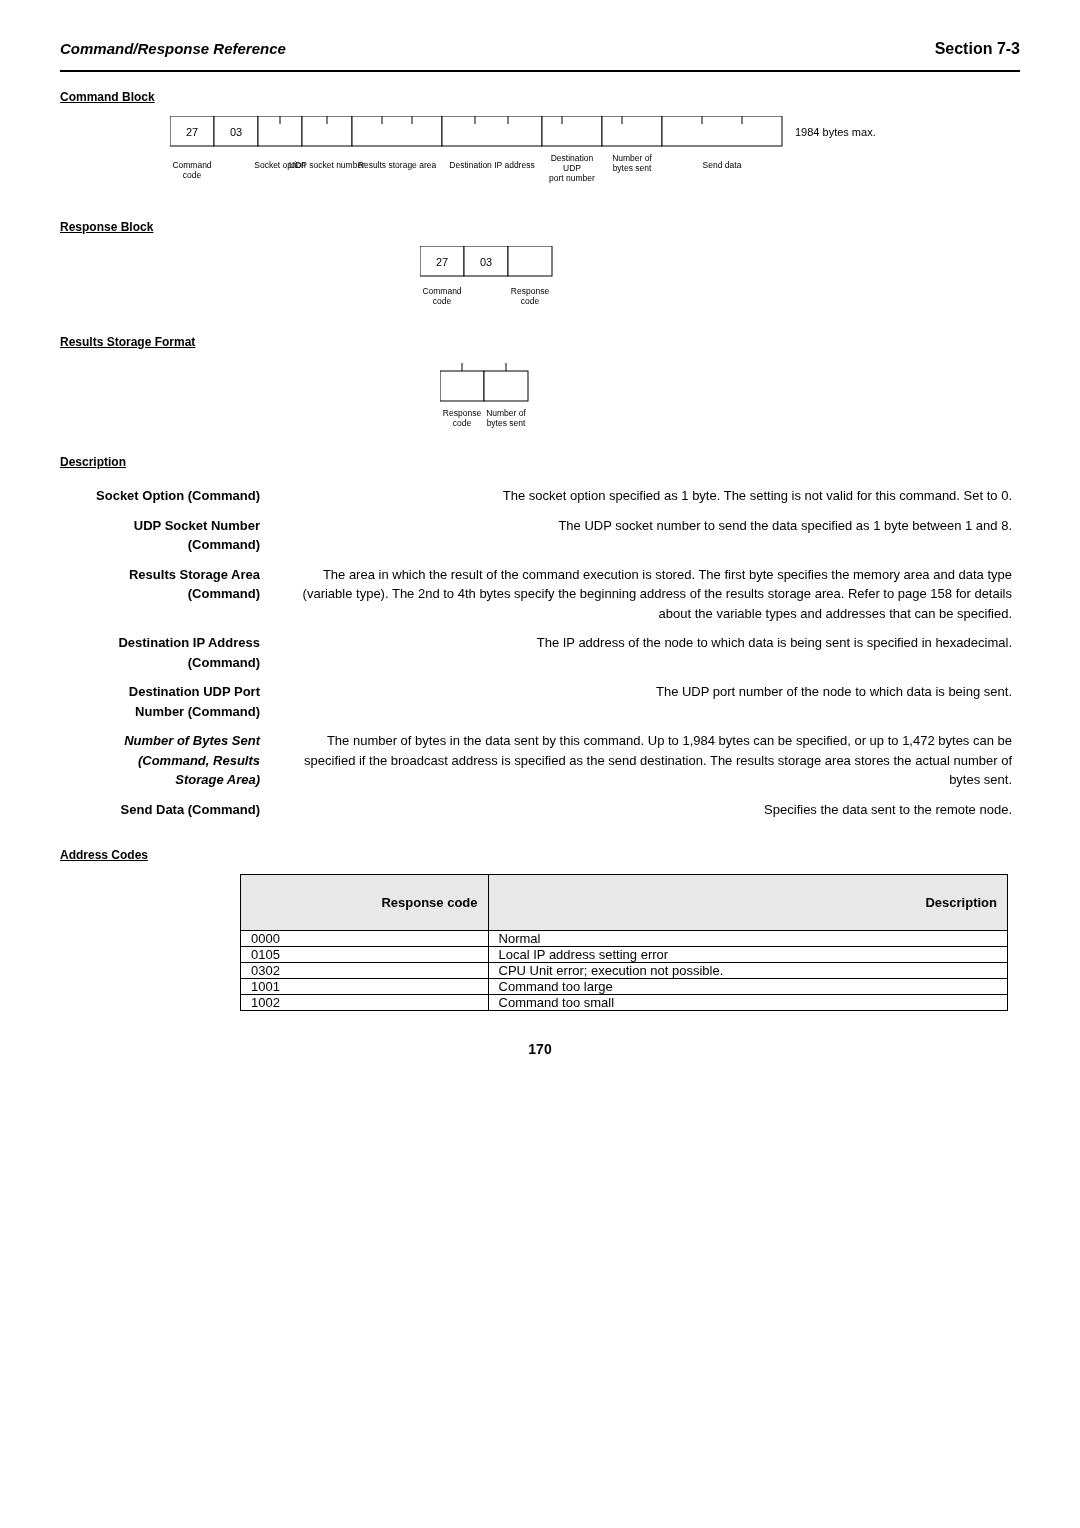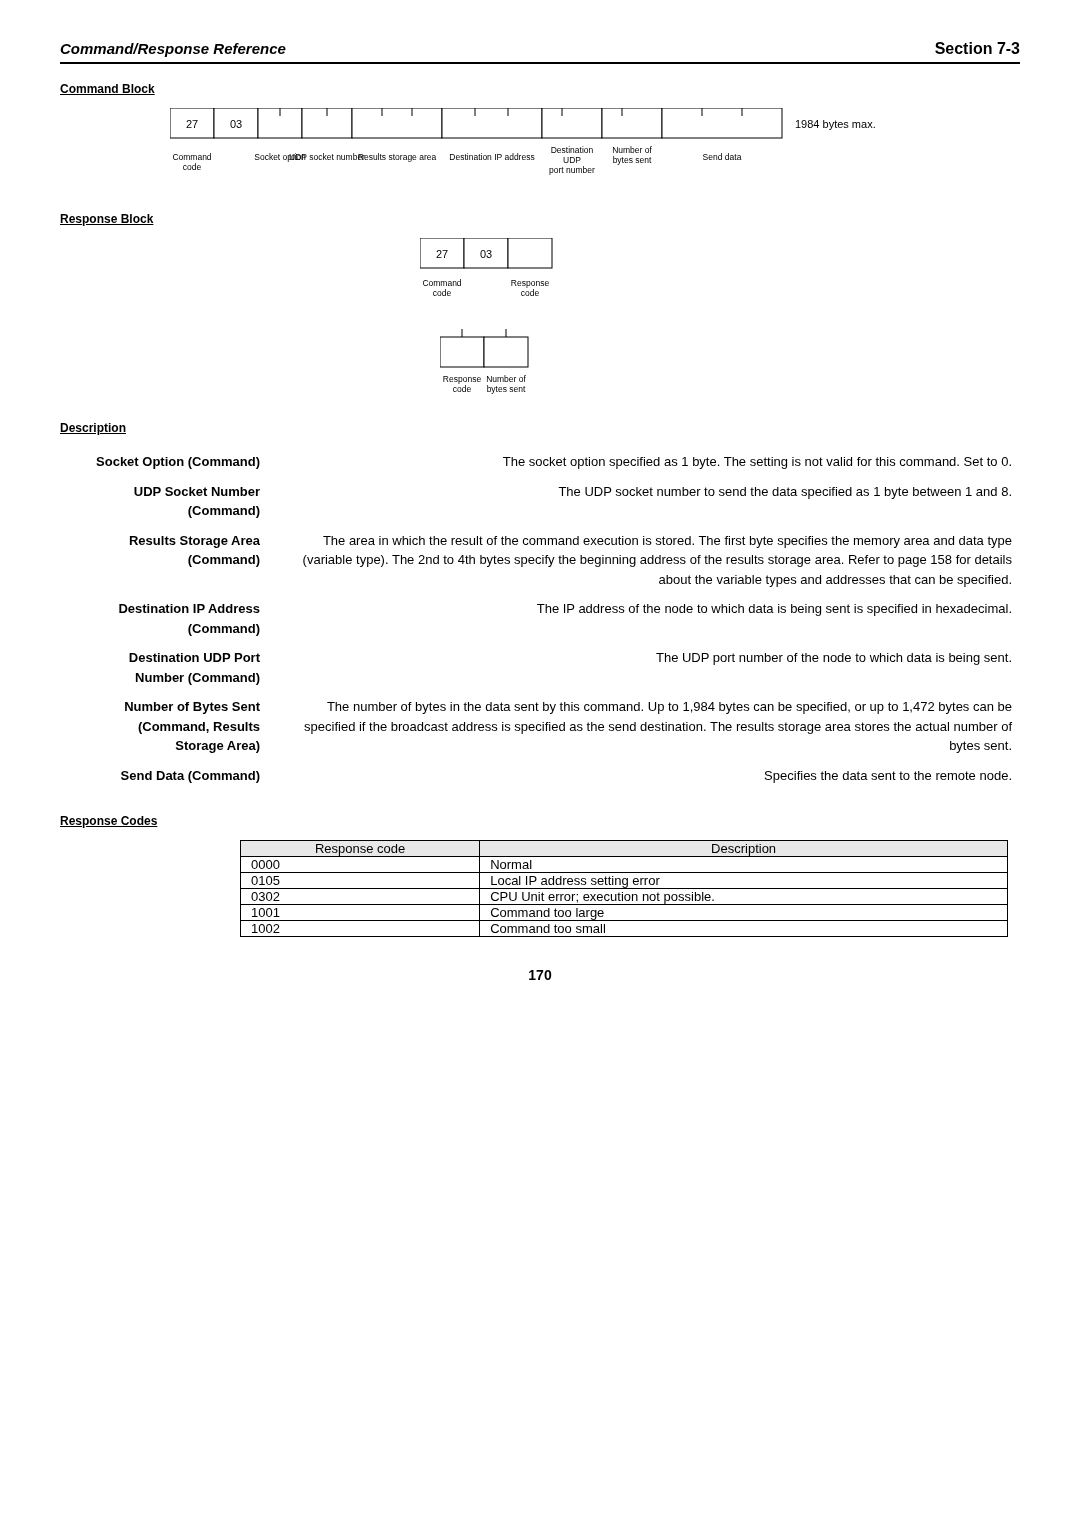--- a/index.html
+++ b/index.html
@@ -10,21 +10,21 @@
       color: #000;
       width: 1080px;
       min-height: 1528px;
       padding: 40px 60px;
     }
     .header-line {
       display: flex;
       justify-content: space-between;
       align-items: baseline;
       border-bottom: 2px solid #000;
-      padding-bottom: 4px;
+      padding-bottom: 12px;
       margin-bottom: 18px;
     }
     .header-title {
       font-style: italic;
       font-size: 15px;
       font-weight: bold;
     }
     .header-section {
       font-size: 16px;
       font-weight: bold;
@@ -58,24 +58,24 @@
     }
     
     .resp-codes-table {
       width: 80%;
       margin-left: 180px;
       border-collapse: collapse;
       font-size: 13px;
     }
     .resp-codes-table th {
       border: 1px solid #000;
-      padding: 0 10px;
+      padding: 20px 10px;
       background: #e8e8e8;
-      font-weight: normal;
-      text-align: center;
+      font-weight: bold;
+      text-align: right;
     }
     .resp-codes-table td {
       border: 1px solid #000;
       padding: 0 10px;
       vertical-align: top;
     }
     .page-number {
       text-align: center;
       font-weight: bold;
       font-size: 14px;
@@ -162,20 +162,21 @@
 
       <text x="22" y="48" text-anchor="middle" font-size="8.5" font-family="Arial">Command</text>
       <text x="22" y="58" text-anchor="middle" font-size="8.5" font-family="Arial">code</text>
       <text x="110" y="48" text-anchor="middle" font-size="8.5" font-family="Arial">Response</text>
       <text x="110" y="58" text-anchor="middle" font-size="8.5" font-family="Arial">code</text>
     </svg>
   </div>
 </div>
 
 <div class="section-block">
+  <h2>Results Storage Format</h2>
   <div class="diagram-container">
     <svg width="200" height="70">
 
       <rect x="0" y="10" width="44" height="30" fill="white" stroke="black" stroke-width="1"></rect>
       <line x1="22" y1="10" x2="22" y2="2" stroke="black" stroke-width="1"></line>
       <rect x="44" y="10" width="44" height="30" fill="white" stroke="black" stroke-width="1"></rect>
       <line x1="66" y1="10" x2="66" y2="2" stroke="black" stroke-width="1"></line>
 
       <text x="22" y="55" text-anchor="middle" font-size="8.5" font-family="Arial">Response</text>
       <text x="22" y="65" text-anchor="middle" font-size="8.5" font-family="Arial">code</text>
@@ -207,35 +208,35 @@
           <td style="white-space: pre-line;">Destination IP Address
 (Command)</td>
           <td>The IP address of the node to which data is being sent is specified in hexadecimal.</td>
         </tr>
         <tr>
           <td style="white-space: pre-line;">Destination UDP Port
 Number (Command)</td>
           <td>The UDP port number of the node to which data is being sent.</td>
         </tr>
         <tr>
-          <td style="white-space: pre-line;">Number of Bytes Sent
+          <td style="white-space: pre-line; font-style: italic;">Number of Bytes Sent
 (Command, Results
 Storage Area)</td>
           <td>The number of bytes in the data sent by this command. Up to 1,984 bytes can be specified, or up to 1,472 bytes can be specified if the broadcast address is specified as the send destination. The results storage area stores the actual number of bytes sent.</td>
         </tr>
         <tr>
           <td style="white-space: pre-line;">Send Data (Command)</td>
           <td>Specifies the data sent to the remote node.</td>
         </tr>
       </tbody>
   </table>
 </div>
 
 <div class="section-block">
-  <h2>Response Codes</h2>
+  <h2>Address Codes</h2>
   <table class="resp-codes-table">
     <thead>
       <tr>
         <th>Response code</th>
         <th>Description</th>
       </tr>
     </thead>
     <tbody id="resp-codes-tbody">
     <tr>
           <td>0000</td>

